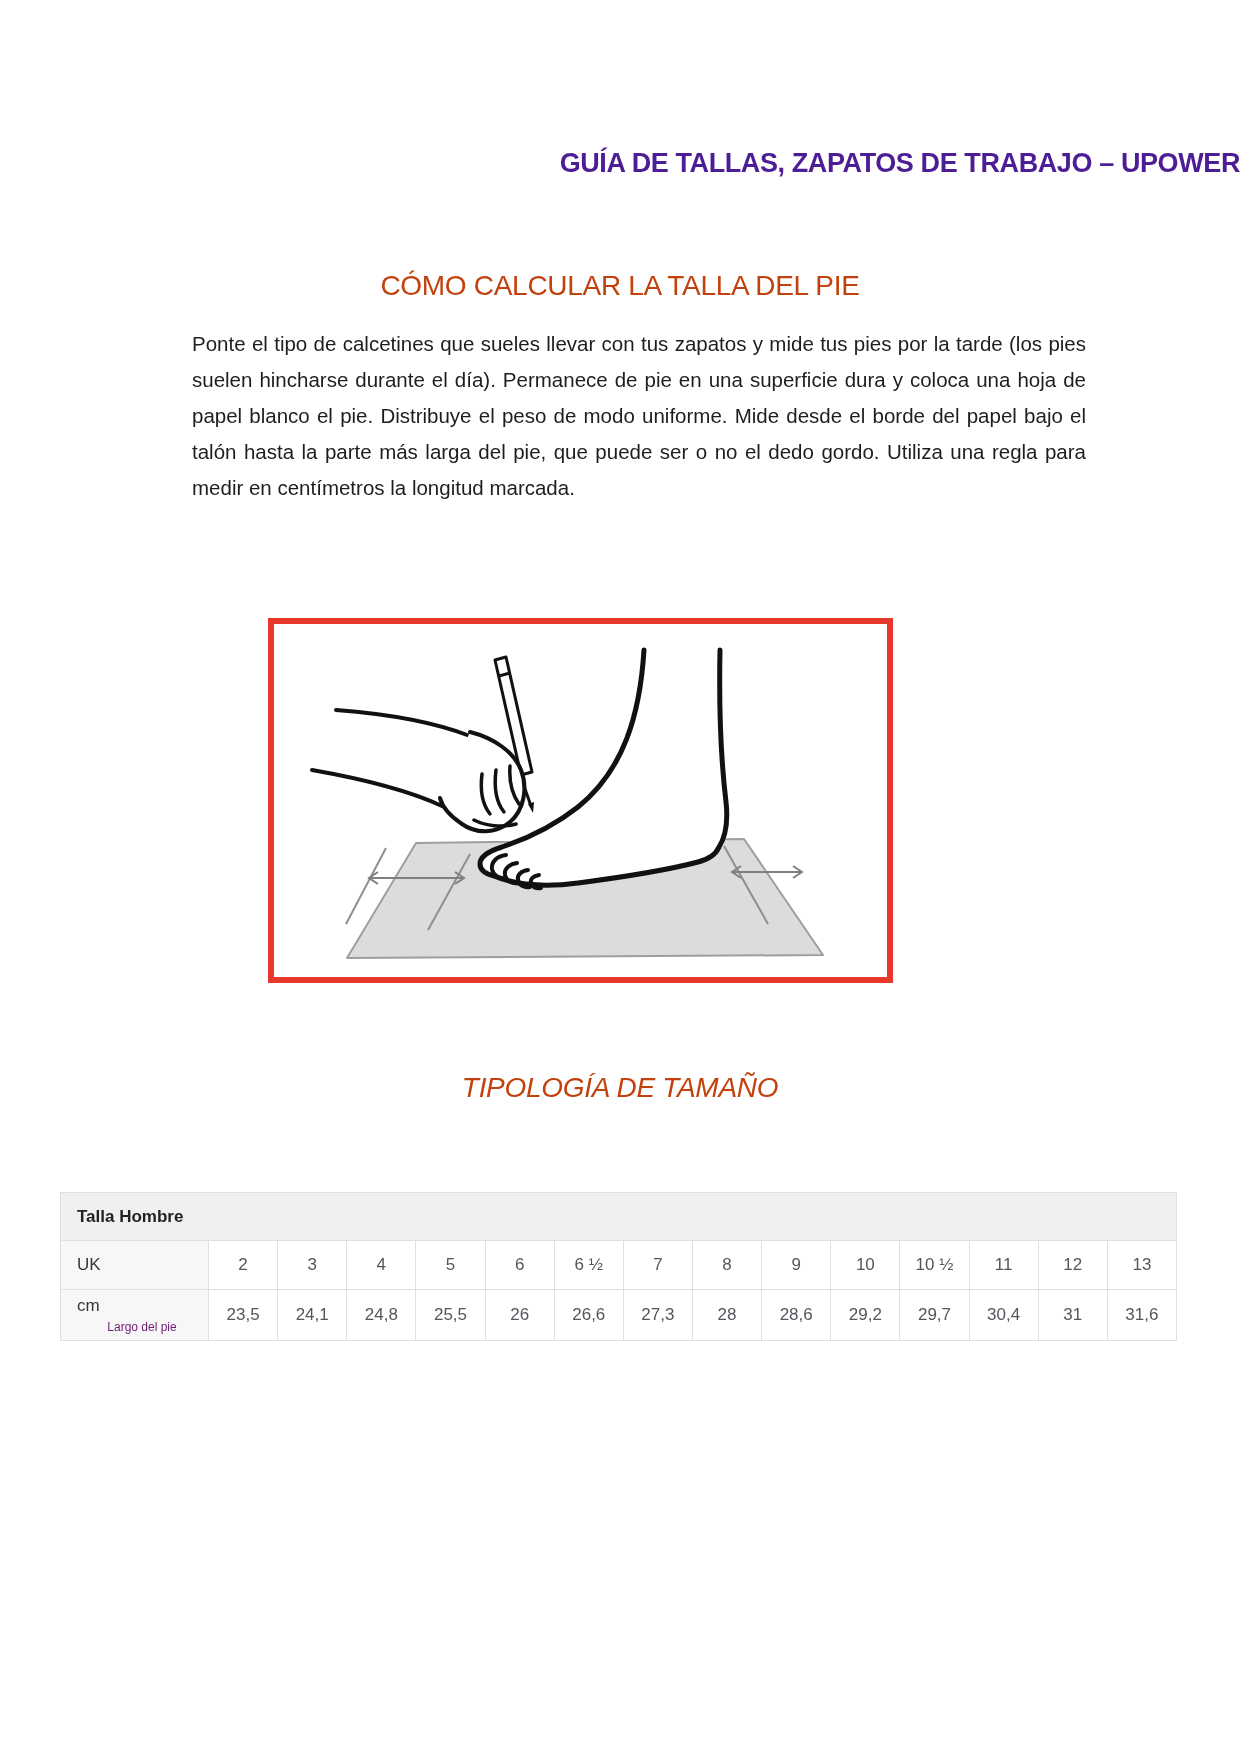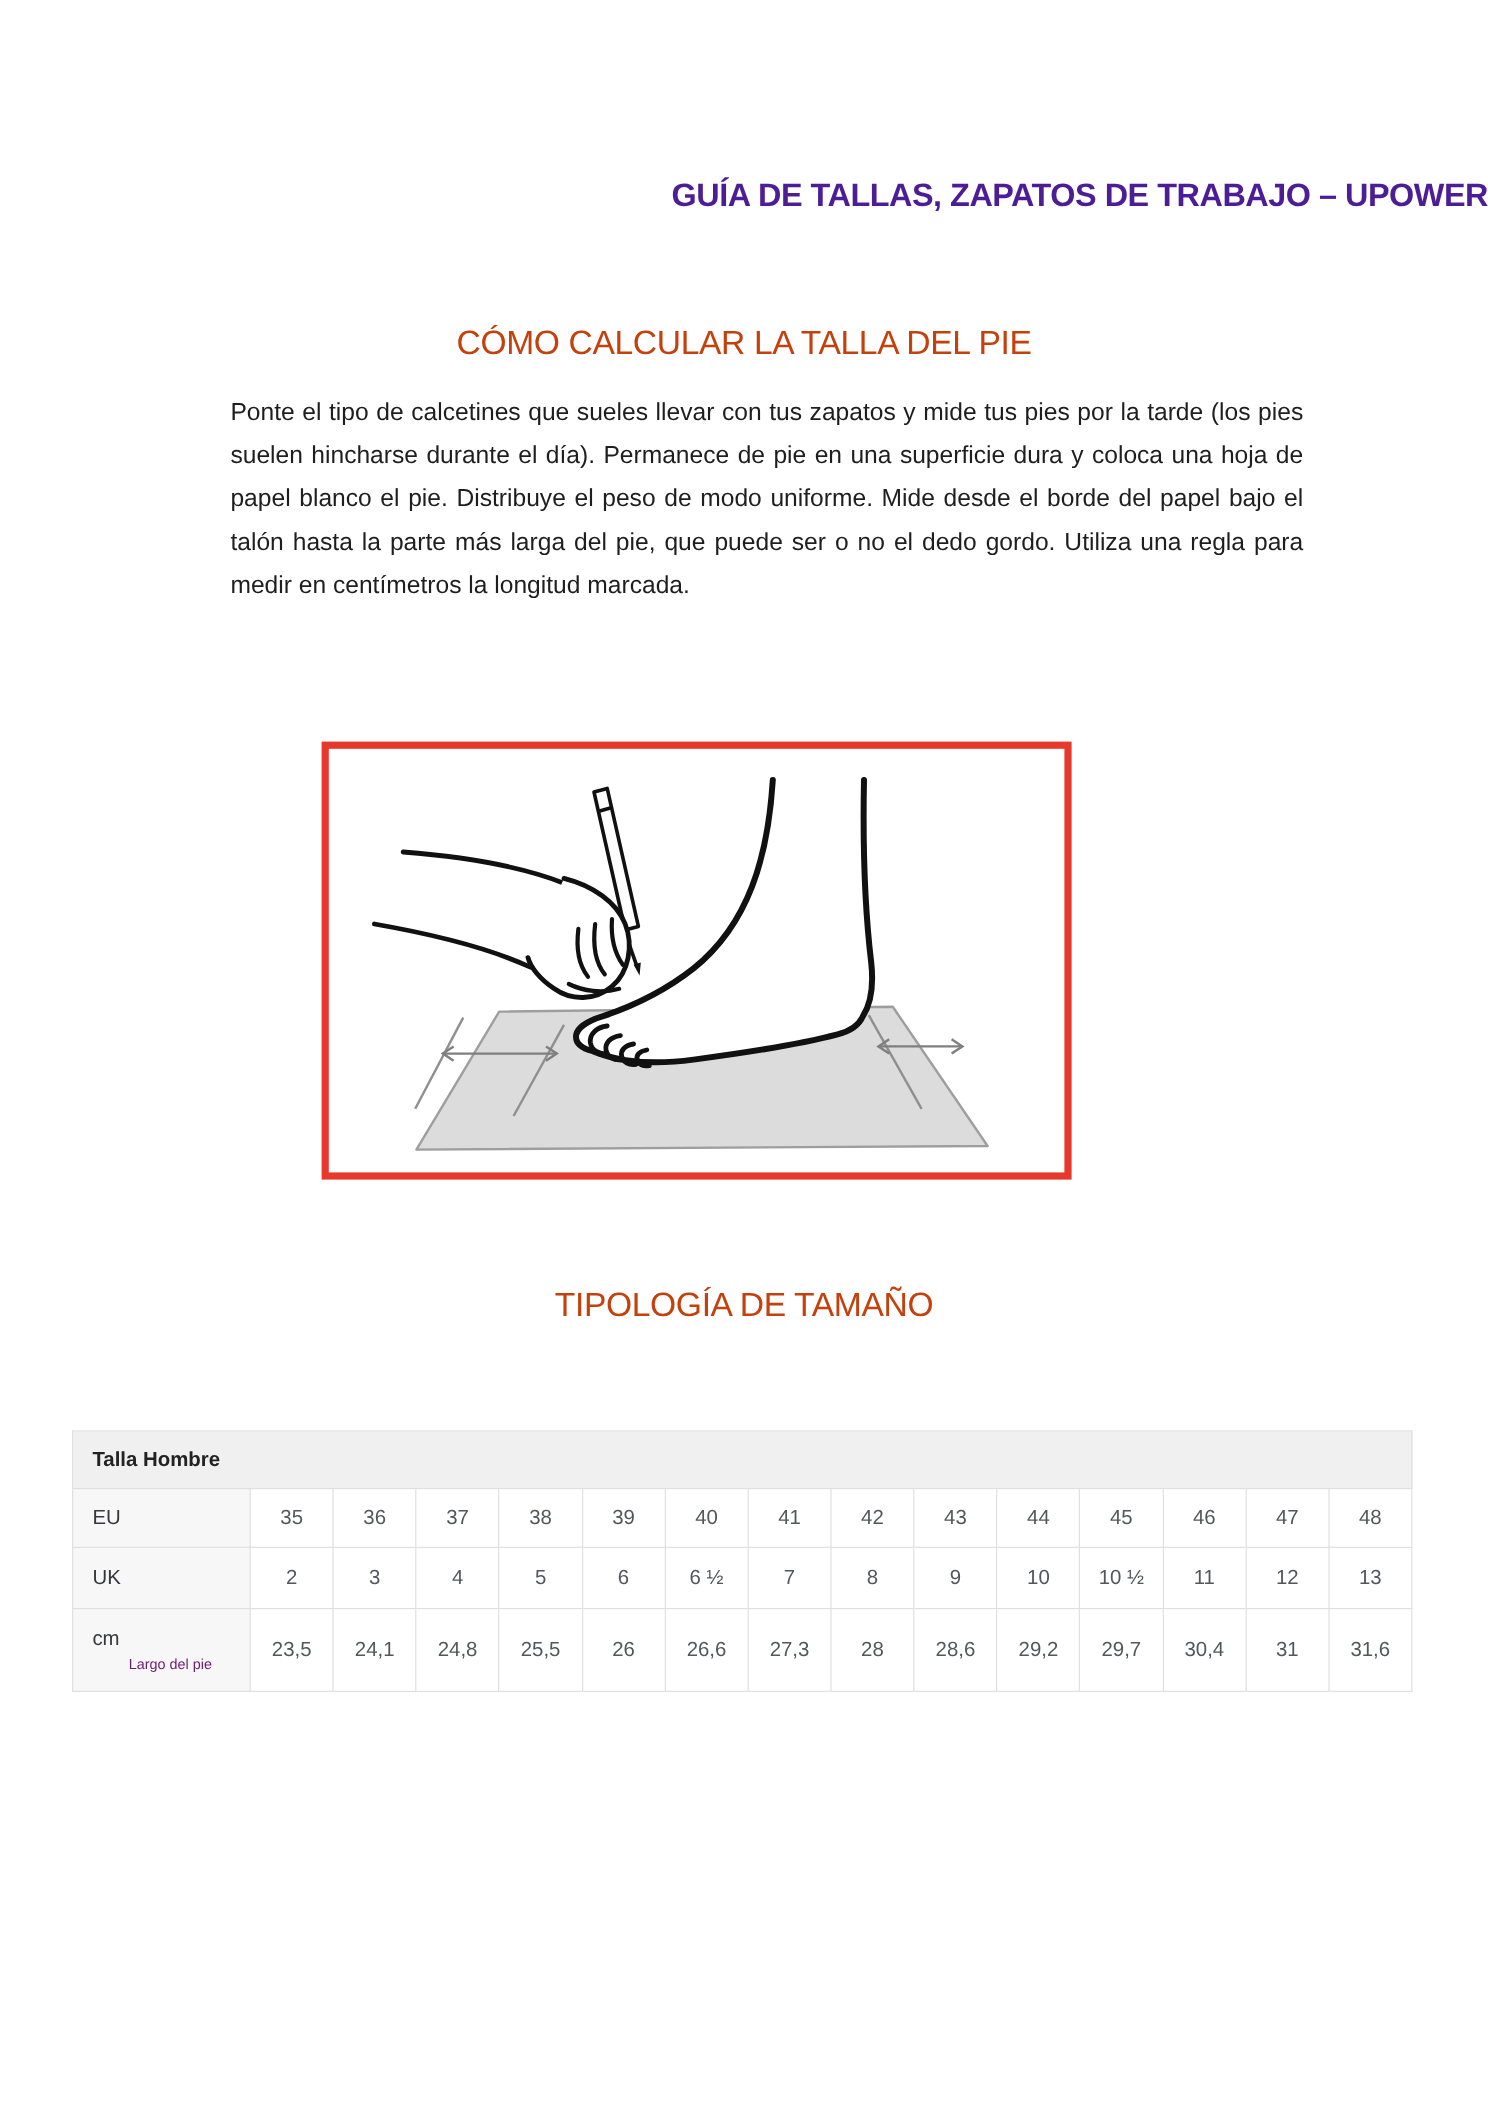--- a/index.html
+++ b/index.html
@@ -19,21 +19,21 @@
     font-size: 27px; font-weight: 700; letter-spacing: -0.4px;
     color: #4c1d95;
   }
   .section-heading {
     position: absolute; left: 0; width: 100%;
     text-align: center;
     font-size: 28px; font-weight: 400; letter-spacing: -0.3px;
     color: #c2410c;
   }
   .section-heading.first  { top: 270px; }
-  .section-heading.second { top: 1072px; }
+  .section-heading.second { top: 1072px; font-style: italic; }
 
   .body-par {
     position: absolute; left: 192px; top: 326px; width: 894px;
     font-size: 20.5px; line-height: 36px;
     text-align: justify;
     color: #1e1e1e;
     margin: 0;
   }
 
   .figure {
@@ -157,39 +157,20 @@
           <col>
           <col>
           <col>
       </colgroup>
       <thead>
         <tr>
           <th colspan="15">Talla Hombre</th>
         </tr>
       </thead>
       <tbody>
-          <tr>
-            <td class="label-cell">
-              <div>EU</div>
-            </td>
-            <td class="val-cell">35</td>
-            <td class="val-cell">36</td>
-            <td class="val-cell">37</td>
-            <td class="val-cell">38</td>
-            <td class="val-cell">39</td>
-            <td class="val-cell">40</td>
-            <td class="val-cell">41</td>
-            <td class="val-cell">42</td>
-            <td class="val-cell">43</td>
-            <td class="val-cell">44</td>
-            <td class="val-cell">45</td>
-            <td class="val-cell">46</td>
-            <td class="val-cell">47</td>
-            <td class="val-cell">48</td>
-          </tr>
           <tr>
             <td class="label-cell">
               <div>UK</div>
             </td>
             <td class="val-cell">2</td>
             <td class="val-cell">3</td>
             <td class="val-cell">4</td>
             <td class="val-cell">5</td>
             <td class="val-cell">6</td>
             <td class="val-cell">6 ½</td>

